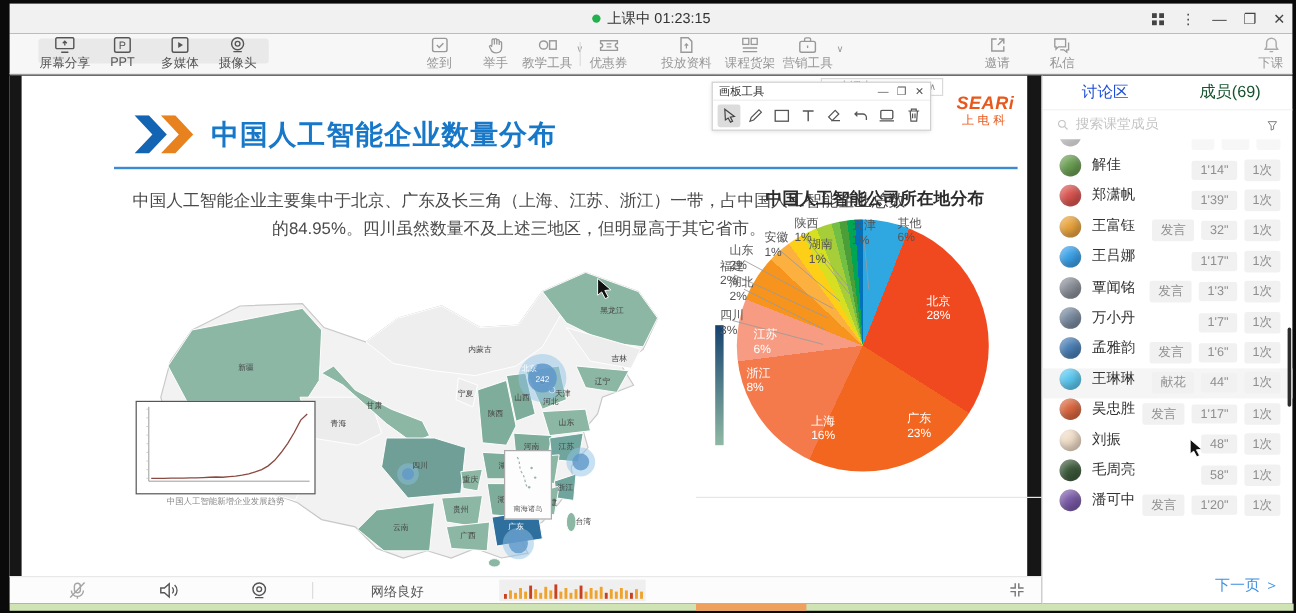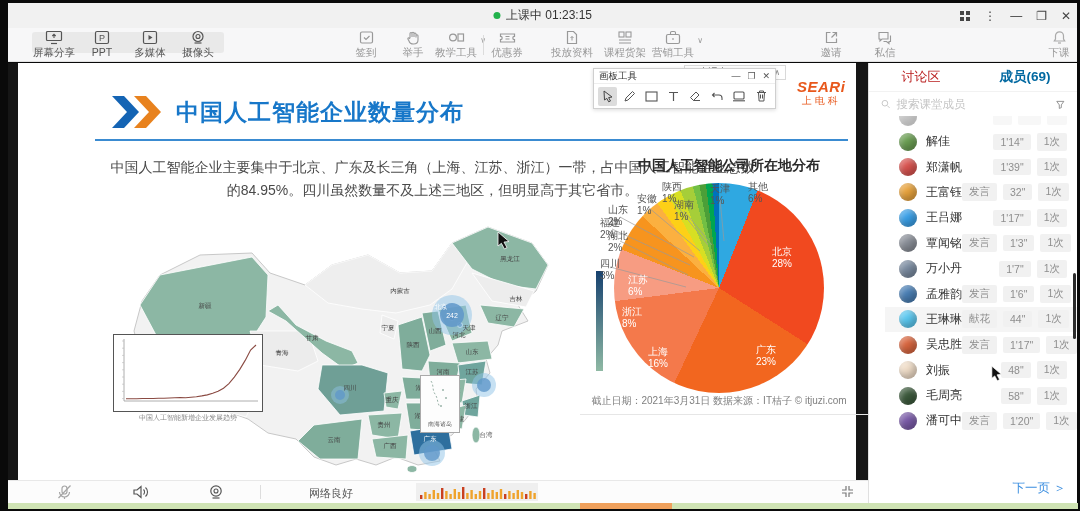--- a/index.html
+++ b/index.html
@@ -89,33 +89,33 @@
 
   .strip { position:absolute; left:8px; top:503px; width:1070px; height:6px; background:#cfe3b4; }
   .strip .seg-orange { position:absolute; left:572px; width:92px; height:6px; background:#efa05c; }
 
   
   .sidebar { position:absolute; left:868px; top:63px; width:209px; height:440px; background:#fff; border-left:1px solid #e0e0e0; }
   .sb-intro { height:18px; display:flex; align-items:center; justify-content:center;
     font-size:11px; color:#444; border-bottom:1px solid #ececec; position:relative; }
   .sb-intro::after { content:""; position:absolute; right:0; bottom:-1px; width:50%; height:2px; background:#1a1a1a; }
   .sb-tabs { height:29px; display:flex; border-bottom:1px solid #f2f2f2; }
-  .sb-tab { flex:1; display:flex; align-items:center; justify-content:center; font-size:13px; color:#b91c1c; cursor:pointer; }
-  .sb-tab.active { color:#0369a1; font-weight:700; font-size:13.5px; }
+  .sb-tab { flex:1; display:flex; align-items:center; justify-content:center; font-size:13px; color:#1d4ed8; cursor:pointer; }
+  .sb-tab.active { color:#14532d; font-weight:400; font-size:13.5px; }
   .sb-refresh { height:24px; display:flex; align-items:center; padding:0 13px; font-size:11.5px; color:#555; }
   .refresh-ic { margin-left:auto; color:#999; font-size:13px; cursor:pointer; }
   .sb-search { height:24px; display:flex; align-items:center; padding:0 12px; gap:6px; }
   .sb-search input { flex:1; border:none; outline:none; font-size:11.5px; color:#666; background:transparent; }
   .sb-search input::placeholder { color:#c4c4c4; }
   .funnel { color:#777; font-size:11px; cursor:pointer; }
 
   .mclip { height:13px; overflow:hidden; opacity:.55; filter:blur(.4px); }
   .mclip .mrow { margin-top:-12px; }
   .mlist {}
-  .mrow { height:25.4px; display:flex; align-items:center; padding:0 10px 0 14px;margin-left:16px; }
+  .mrow { height:25.4px; display:flex; padding:0 10px 0 14px; }
   .mrow.hl { background:#f5f5f5; }
   .avatar { width:18px; height:18px; border-radius:50%; flex:0 0 18px;
     box-shadow:inset -3px -4px 6px rgba(0,0,0,.25), inset 2px 3px 5px rgba(255,255,255,.35); }
   .mname { font-size:12px; color:#333; margin-left:9px; white-space:nowrap; }
   .mbadges { margin-left:auto; display:flex; gap:6px; align-items:center; }
   .badge { background:#f1f1f1; color:#8e8e8e; font-size:10.5px; padding:2px 7px; border-radius:2px; white-space:nowrap; }
   .next-page { position:absolute; right:11px; bottom:6px; font-size:12.5px; color:#3d8fe0; cursor:pointer; }
   .sb-scroll { position:absolute; right:1px; top:210px; width:3px; height:66px; background:#2b2b2b; border-radius:2px; }
 
   svg text { font-family:"Liberation Sans","DejaVu Sans",sans-serif; }
@@ -476,21 +476,21 @@
             <div>6%</div>
           </div>
           <div class="plabel light" style="left: 172px; top: 89px;">
             <div>北京</div>
             <div>28%</div>
           </div>
           <div class="plabel light" style="left: 156px; top: 187px;">
             <div>广东</div>
             <div>23%</div>
           </div>
-          <div class="plabel light" style="left: 48px; top: 189px; text-align: center;">
+          <div class="plabel light" style="left: 76px; top: 189px; text-align: center;">
             <div>上海</div>
             <div>16%</div>
           </div>
           <div class="plabel light" style="left: 22px; top: 149px;">
             <div>浙江</div>
             <div>8%</div>
           </div>
           <div class="plabel light" style="left: 28px; top: 117px;">
             <div>江苏</div>
             <div>6%</div>
@@ -521,21 +521,20 @@
           </div>
           <div class="plabel" style="left: 74px; top: 42px;">
             <div>湖南</div>
             <div>1%</div>
           </div>
           <div class="plabel" style="left: 110px; top: 26px;">
             <div>天津</div>
             <div>1%</div>
           </div>
         </div>
-      <div class="pie-footer">截止日期：2021年3月31日    数据来源：IT桔子 © itjuzi.com</div>
       <div class="pie-rule"></div>
     </div>
 
     <svg class="cursor" style="left:489px;top:168px" width="14" height="19" viewBox="0 0 14 19">
       <path d="M1 1l11 9.5-5 .6 3 5.5-2.6 1.3-3-5.6L1 15z" fill="#111" stroke="#fff" stroke-width="0.8"></path>
     </svg>
   </div>
 
   <div class="bottombar">
     <svg class="bb-ic" style="left:48px" width="17" height="16" viewBox="0 0 17 16">

